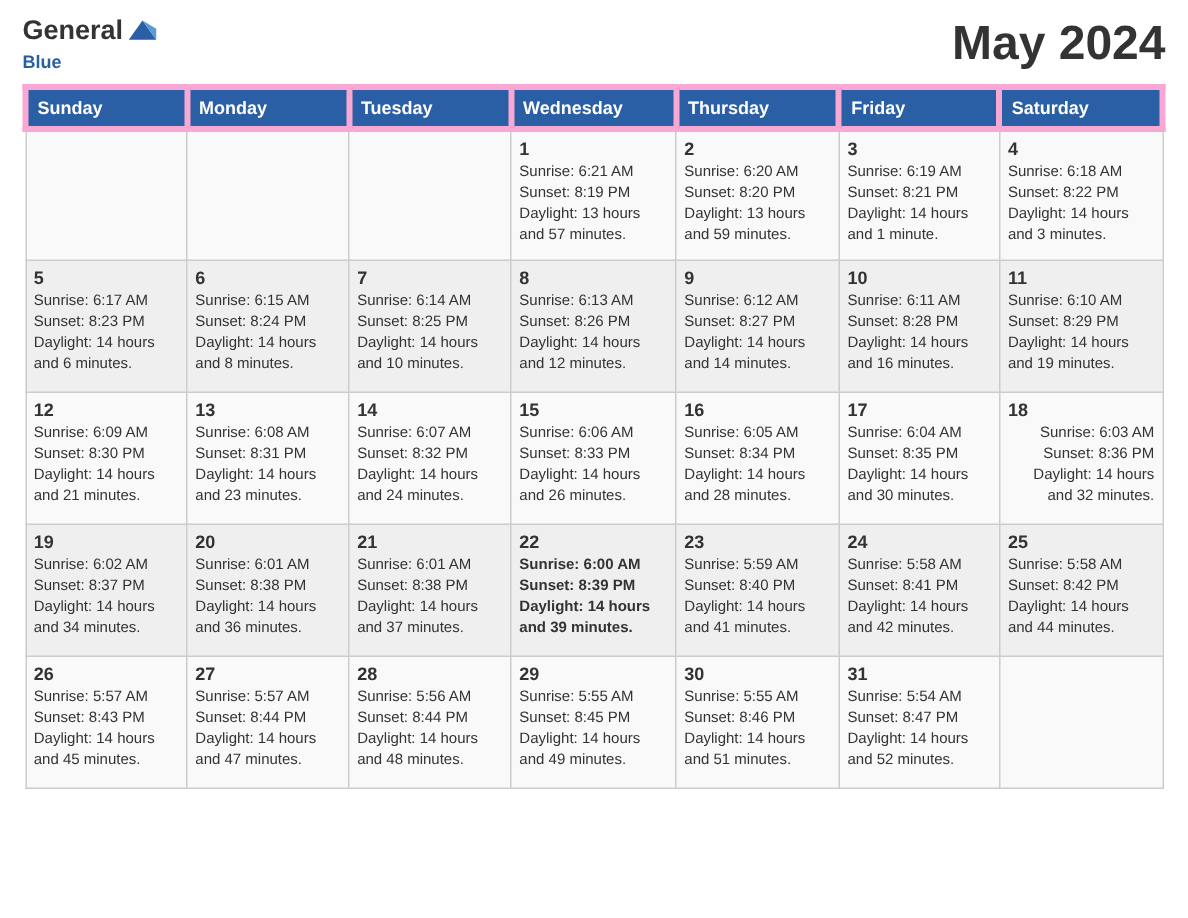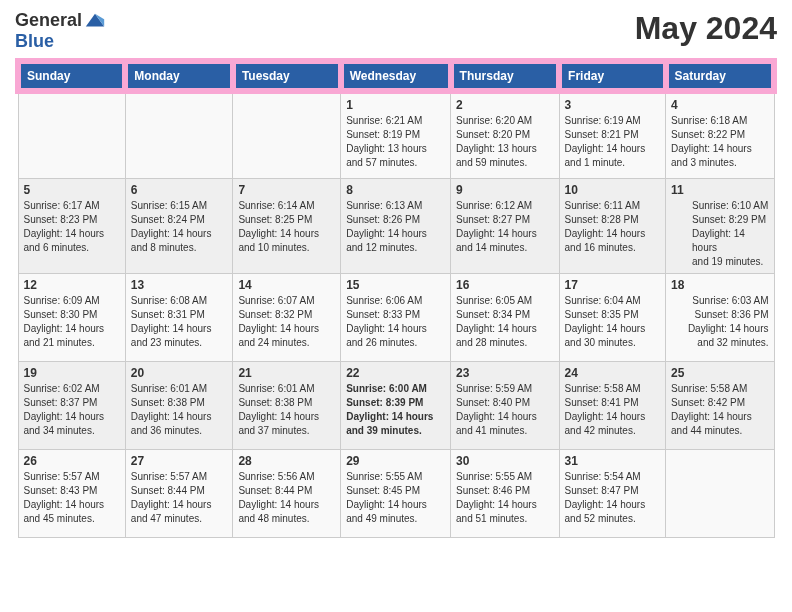--- a/index.html
+++ b/index.html
@@ -19,21 +19,21 @@
     .logo {
       display: flex;
       align-items: center;
     }
     .logo-text-general {
       font-size: 18px;
       font-weight: bold;
       color: #333;
     }
     .logo-text-blue {
-      font-size: 18px;
+      font-size: 12px;
       font-weight: bold;
       color: #2a5fa5;
     }
     .logo-icon {
       width: 22px;
       height: 22px;
       margin-left: 2px;
     }
     .title-block {
       text-align: right;
@@ -52,21 +52,21 @@
       border-collapse: collapse;
       font-size: 10.5px;
     }
     thead tr th {
       background: #2a5fa5;
       color: #fff;
       text-align: left;
       padding: 5px 6px;
       font-size: 12px;
       font-weight: bold;
-      border: 6px solid #f9a8d4;
+      border: 4px solid #f9a8d4;
     }
     tbody tr td {
       border: 1px solid #ccc;
       vertical-align: top;
       padding: 4px 5px;
       height: 88px;
       width: 113px;
       color: #333;
     }
     tbody tr:nth-child(odd) td {
@@ -197,21 +197,21 @@
         </td>
         <td>
           <span class="day-num">10</span>
           <div class="cell-text" style="white-space: pre-line;">Sunrise: 6:11 AM
 Sunset: 8:28 PM
 Daylight: 14 hours
 and 16 minutes.</div>
         </td>
         <td>
           <span class="day-num">11</span>
-          <div class="cell-text" style="white-space: pre-line; margin-left: 21px;">Sunrise: 6:10 AM
+          <div class="cell-text" style="white-space: pre-line;">Sunrise: 6:10 AM
 Sunset: 8:29 PM
 Daylight: 14 hours
 and 19 minutes.</div>
         </td>
       </tr>
       <tr>
         <td>
           <span class="day-num">12</span>
           <div class="cell-text" style="white-space: pre-line;">Sunrise: 6:09 AM
 Sunset: 8:30 PM

